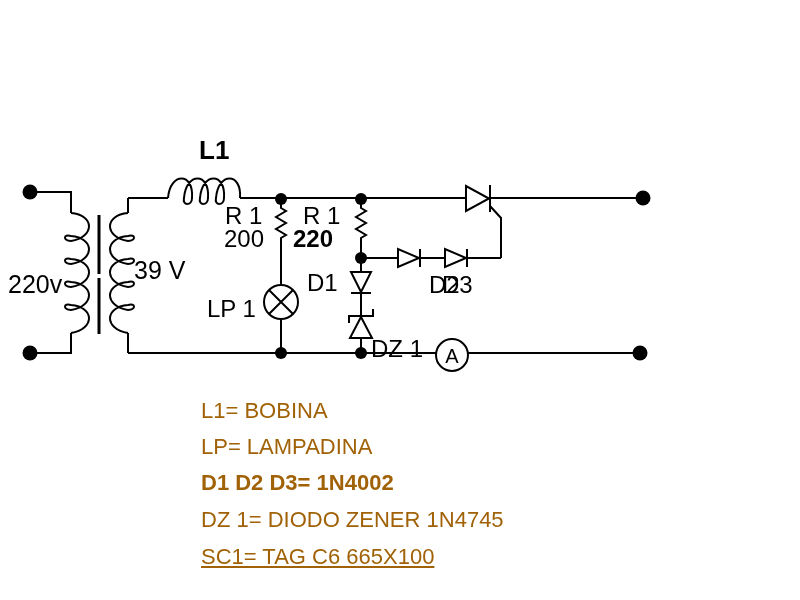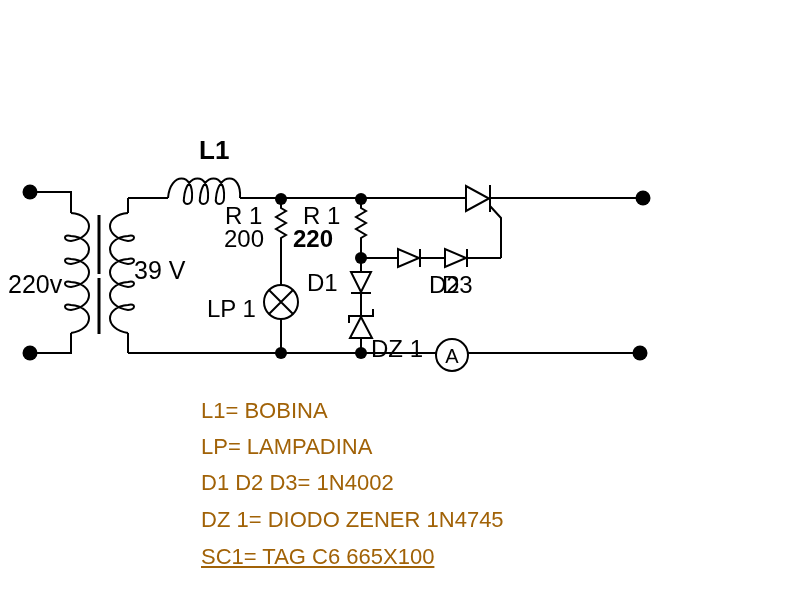--- a/index.html
+++ b/index.html
@@ -165,18 +165,18 @@
 
   <div class="lbl lbl-24" style="left:392px; top:272px;margin-left:37px;">D2</div>
 
   <div class="lbl lbl-24" style="left:442px; top:272px;">D3</div>
 
   <div class="lbl lbl-24" style="left:371px; top:312px;margin-top:24px;">DZ 1</div>
 
   <div>
     <div class="legend-line" style="top:398px;">L1= BOBINA</div>
     <div class="legend-line" style="top:434px;">LP= LAMPADINA</div>
-    <div class="legend-line" style="top:470px;">D1 D2 D3= 1N4002</div>
+    <div class="legend-line" style="top:470px;font-weight:bold;">D1 D2 D3= 1N4002</div>
     <div class="legend-line" style="top:507px;">DZ 1= DIODO ZENER 1N4745</div>
     <div class="legend-line" style="top:544px;text-decoration:underline;">SC1= TAG C6 665X100</div>
   </div>
 
 </div>
 
 </body></html>

